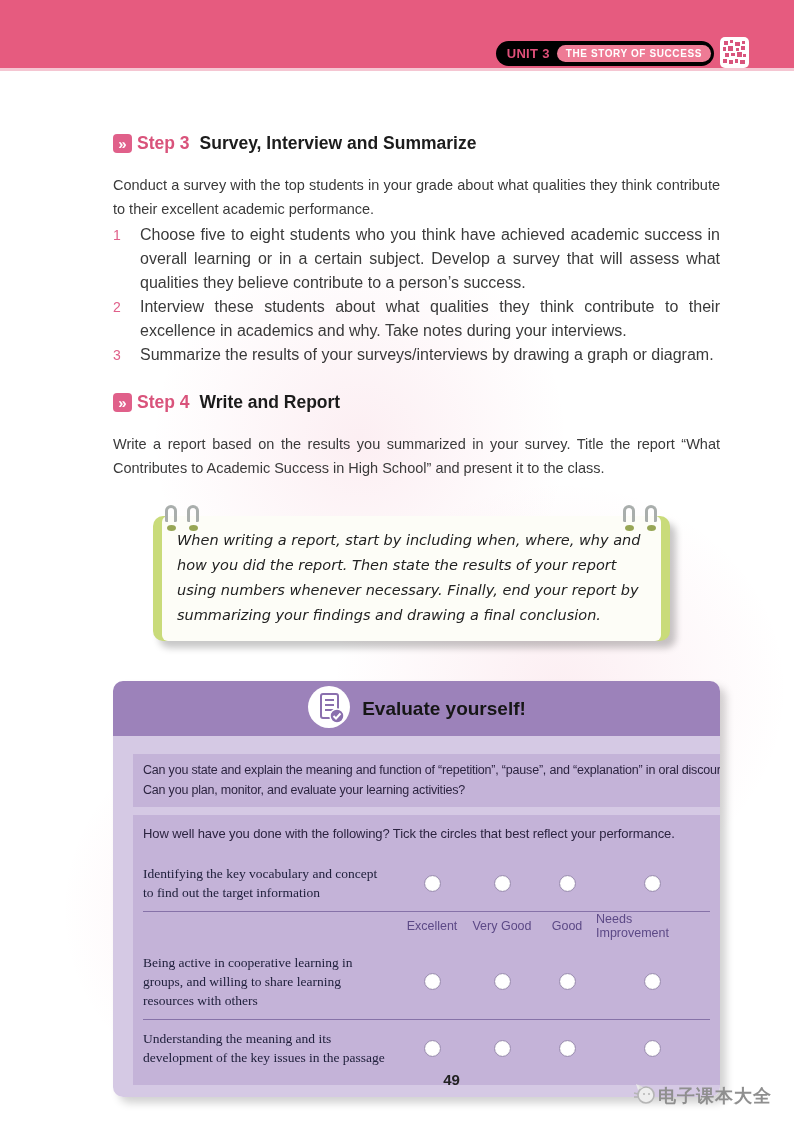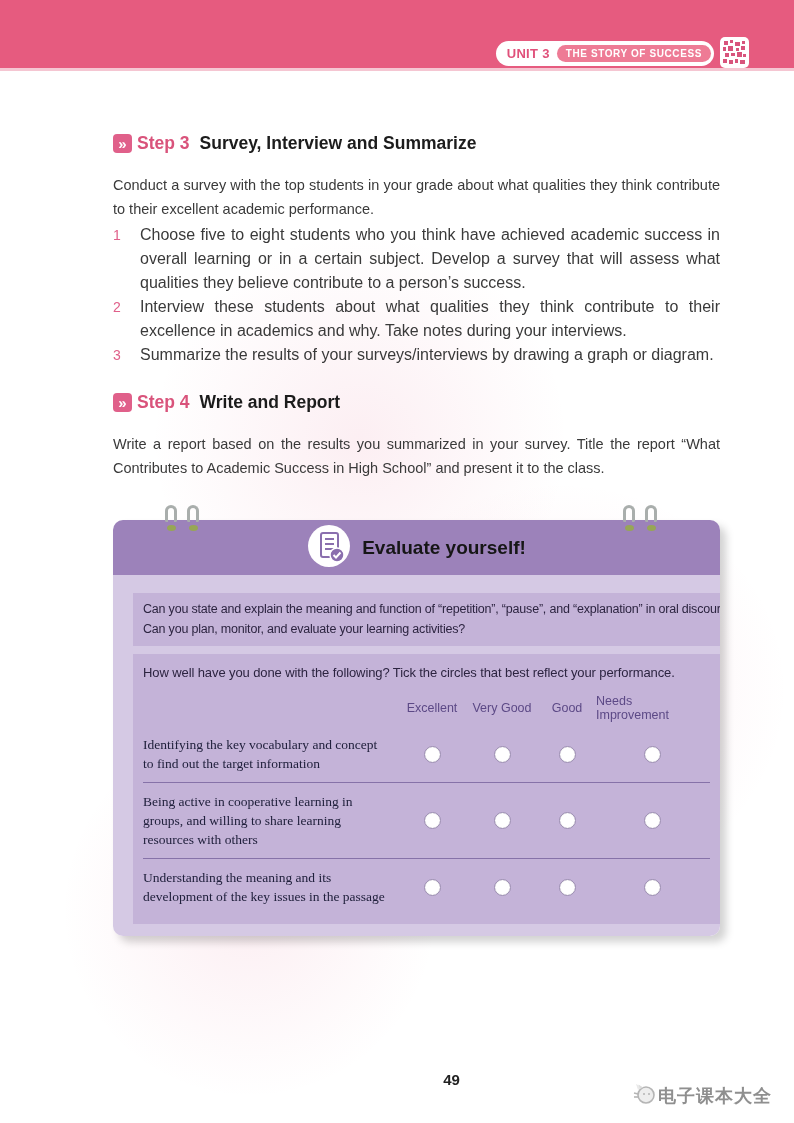--- a/index.html
+++ b/index.html
@@ -7,21 +7,21 @@
   .page {
     position:relative; width:794px; height:1123px; margin:0 auto;
     background:#ffffff; overflow:hidden;
     font-family:"Liberation Sans", sans-serif; color:#333;
   }
   
   .topband { position:absolute; top:0; left:0; width:794px; height:68px; background:#e65b7f; }
   .topband::after { content:""; position:absolute; left:0; right:0; bottom:-3px; height:3px; background:#f5c6d2; }
   .unit-badge {
     position:absolute; right:80px; top:41px; height:25px;
-    background:#ffffff; border-radius:13px; display:flex; align-items:center;
+    background:#000000; border-radius:13px; display:flex; align-items:center;
     padding:2px 3px 2px 11px; gap:7px;
   }
   .unit-label { color:#e0507a; font-weight:bold; font-size:13px; letter-spacing:0.3px; }
   .unit-pill {
     background:#ee7b95; color:#ffffff; font-size:10px; font-weight:bold;
     border-radius:10px; padding:3px 9px; letter-spacing:0.6px; white-space:nowrap;
   }
   .stamp {
     position:absolute; right:45px; top:37px; width:29px; height:31px;
     background:#ffffff; border-radius:5px; display:flex; align-items:center; justify-content:center;
@@ -174,20 +174,21 @@
           <span class="clip-hole"></span>
         </span>
       <span class="clip c3">
           <span class="clip-ring"></span>
           <span class="clip-hole"></span>
         </span>
       <span class="clip c4">
           <span class="clip-ring"></span>
           <span class="clip-hole"></span>
         </span>
+      <div class="tips-inner">When writing a report, start by including when, where, why and how you did the report. Then state the results of your report using numbers whenever necessary. Finally, end your report by summarizing your findings and drawing a final conclusion.</div>
     </div>
 
     <div class="evaluate">
       <div class="eval-header">
         <span>
           <svg width="44" height="44" viewBox="0 0 44 44">
             <circle cx="22" cy="22" r="21" fill="#ffffff"></circle>
             <rect x="14" y="9" width="17" height="24" rx="2" fill="#ffffff" stroke="#8a6fae" stroke-width="2"></rect>
             <line x1="18" y1="15" x2="27" y2="15" stroke="#8a6fae" stroke-width="2"></line>
             <line x1="18" y1="20" x2="27" y2="20" stroke="#8a6fae" stroke-width="2"></line>
@@ -199,42 +200,42 @@
         <span class="eval-title">Evaluate yourself!</span>
       </div>
       <div class="eval-body">
         <div class="band q1">
           <div class="q-line">Can you state and explain the meaning and function of “repetition”, “pause”, and “explanation” in oral discourse?</div>
           <div class="q-line">Can you plan, monitor, and evaluate your learning activities?</div>
         </div>
         <div class="band q2">
           <div class="instruction">How well have you done with the following? Tick the circles that best reflect your performance.</div>
 
+          <div class="trow drow">
+            <div class="tcell-label">Identifying the key vocabulary and concept to find out the target information</div>
+            <div class="tcell tc1">
+                <span class="circle"></span>
+              </div>
+            <div class="tcell tc2">
+                <span class="circle"></span>
+              </div>
+            <div class="tcell tc3">
+                <span class="circle"></span>
+              </div>
+            <div class="tcell tc4">
+                <span class="circle"></span>
+              </div>
+          </div>
+
           <div class="trow hrow">
             <div class="tcell-label"></div>
             <div class="tcell tc1">Excellent</div>
             <div class="tcell tc2">Very Good</div>
             <div class="tcell tc3">Good</div>
             <div class="tcell tc4">Needs Improvement</div>
-          </div>
-
-          <div class="trow drow">
-            <div class="tcell-label">Identifying the key vocabulary and concept to find out the target information</div>
-            <div class="tcell tc1">
-                <span class="circle"></span>
-              </div>
-            <div class="tcell tc2">
-                <span class="circle"></span>
-              </div>
-            <div class="tcell tc3">
-                <span class="circle"></span>
-              </div>
-            <div class="tcell tc4">
-                <span class="circle"></span>
-              </div>
           </div>
 
           <div class="trow drow">
             <div class="tcell-label">Being active in cooperative learning in groups, and willing to share learning resources with others</div>
             <div class="tcell tc1">
                 <span class="circle"></span>
               </div>
             <div class="tcell tc2">
                 <span class="circle"></span>
               </div>

